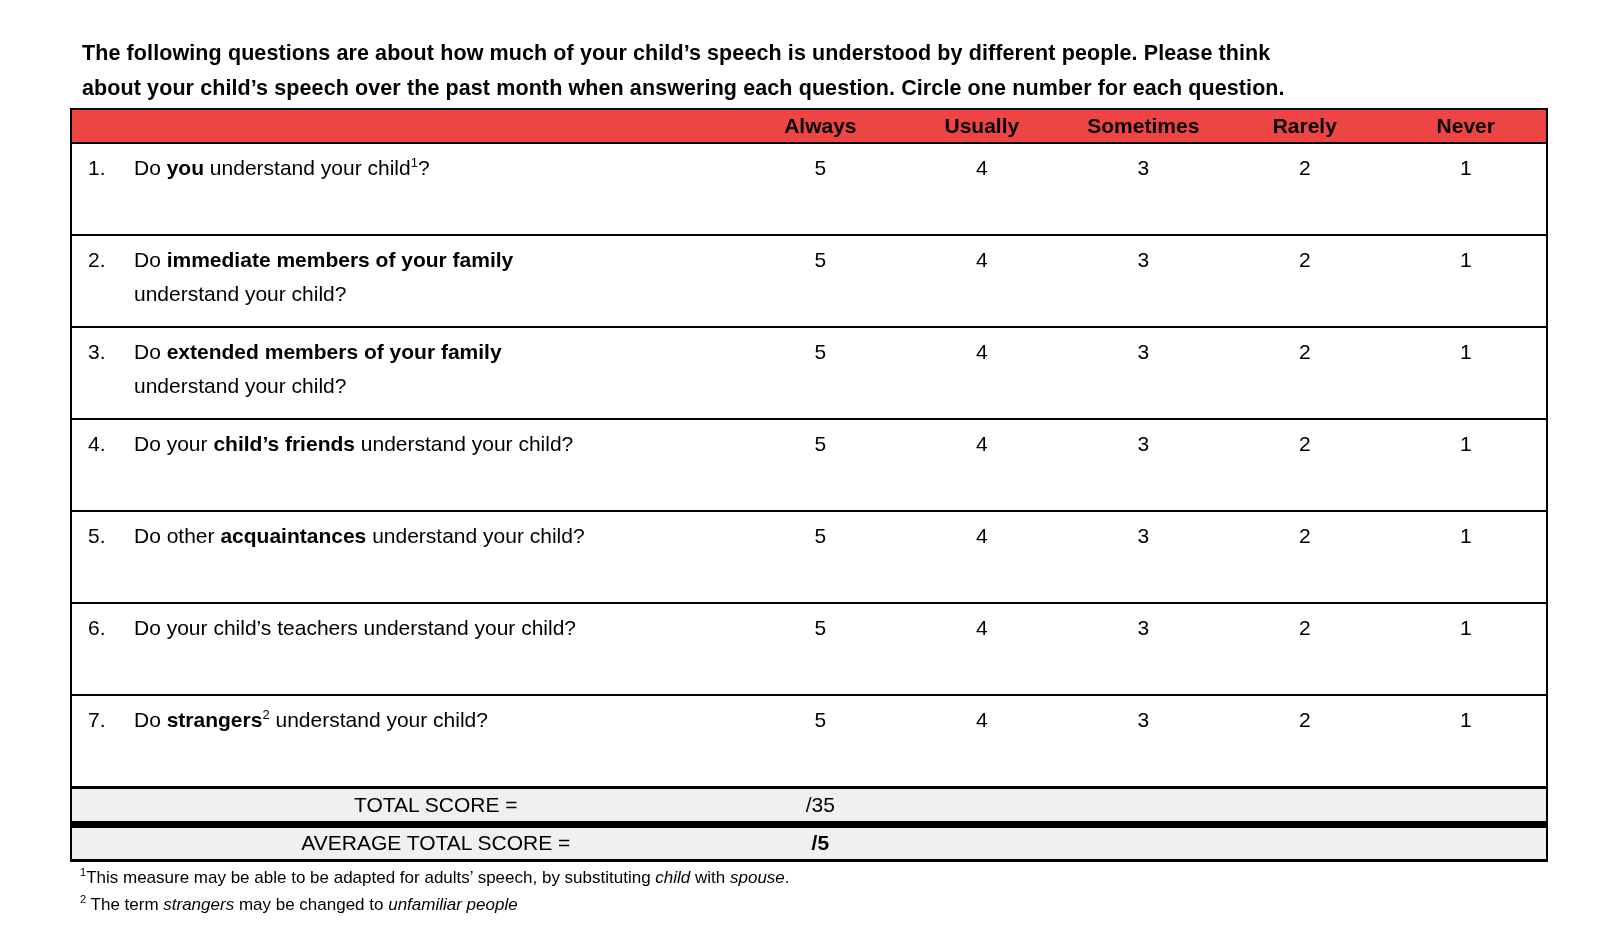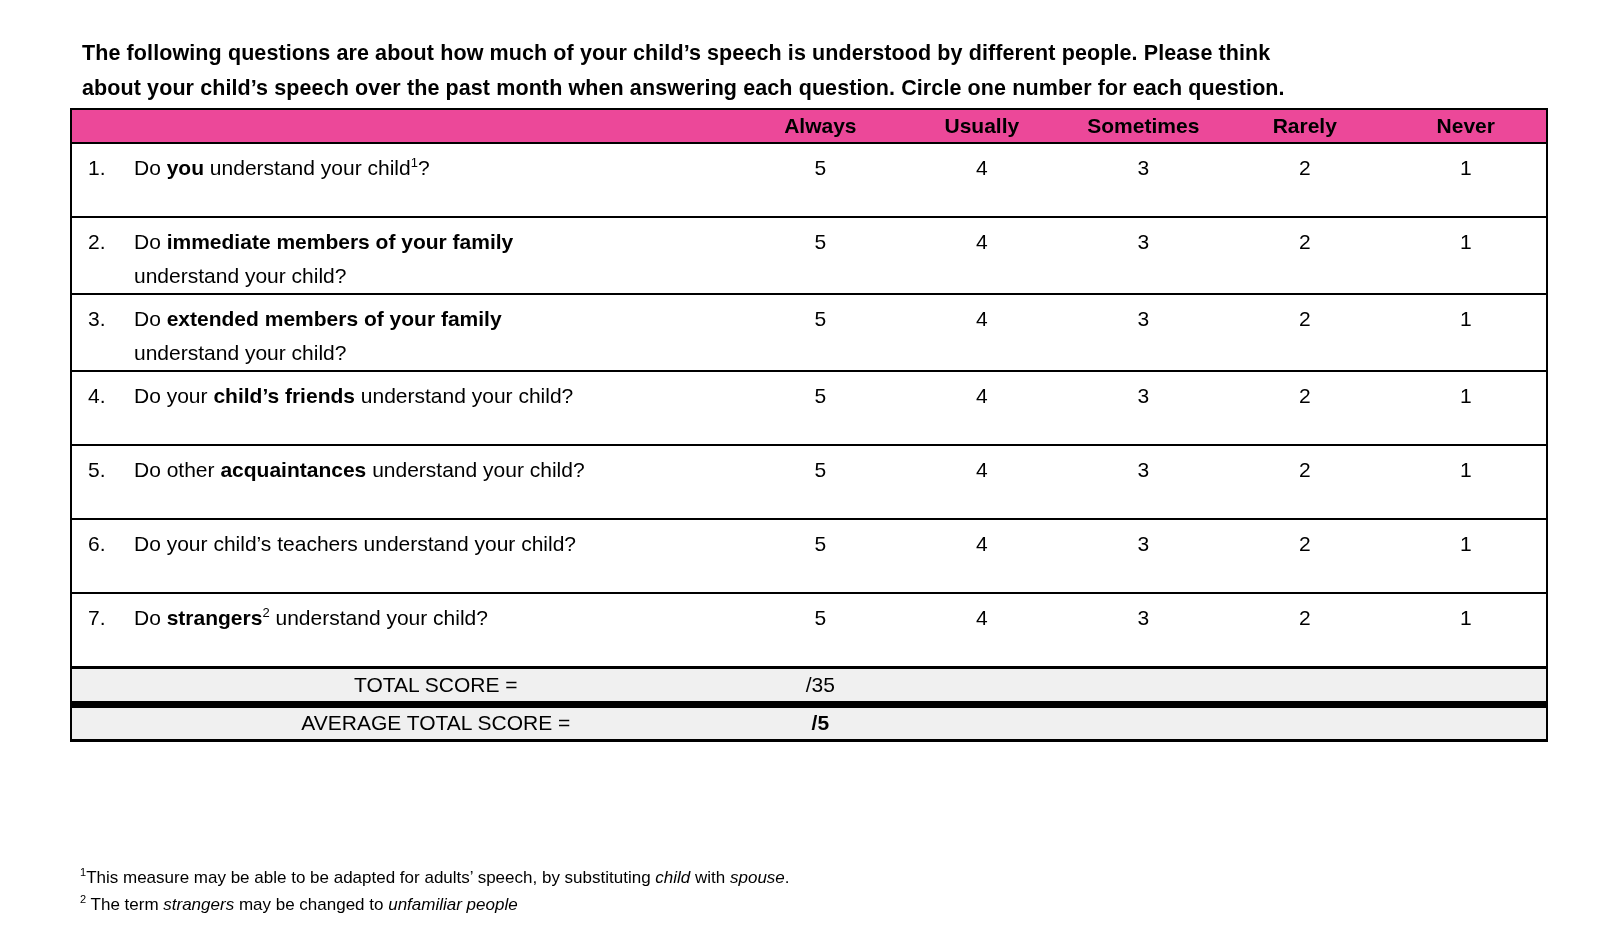--- a/index.html
+++ b/index.html
@@ -30,33 +30,33 @@
     table-layout: fixed;
     border: 2px solid #000;
     border-bottom: 3px solid #000;
     font-size: 21px;
   }
   col.c-q { width: 45.3%; }
   col.c-s { width: 10.94%; }
 
   thead tr {
     height: 34px;
-    background: #ec4899;
+    background: #ef4444;
     border-bottom: 2px solid #000;
   }
   thead th {
     font-weight: 700;
     font-size: 21px;
     text-align: center;
     vertical-align: middle;
     padding: 0;
   }
 
   tbody tr.q-row {
-    height: 74px;
+    height: 92px;
     border-bottom: 2px solid #000;
   }
   tbody td {
     vertical-align: top;
   }
   td.q-cell {
     padding: 7px 0 0 16px;
     line-height: 34px;
   }
   .q-num {

